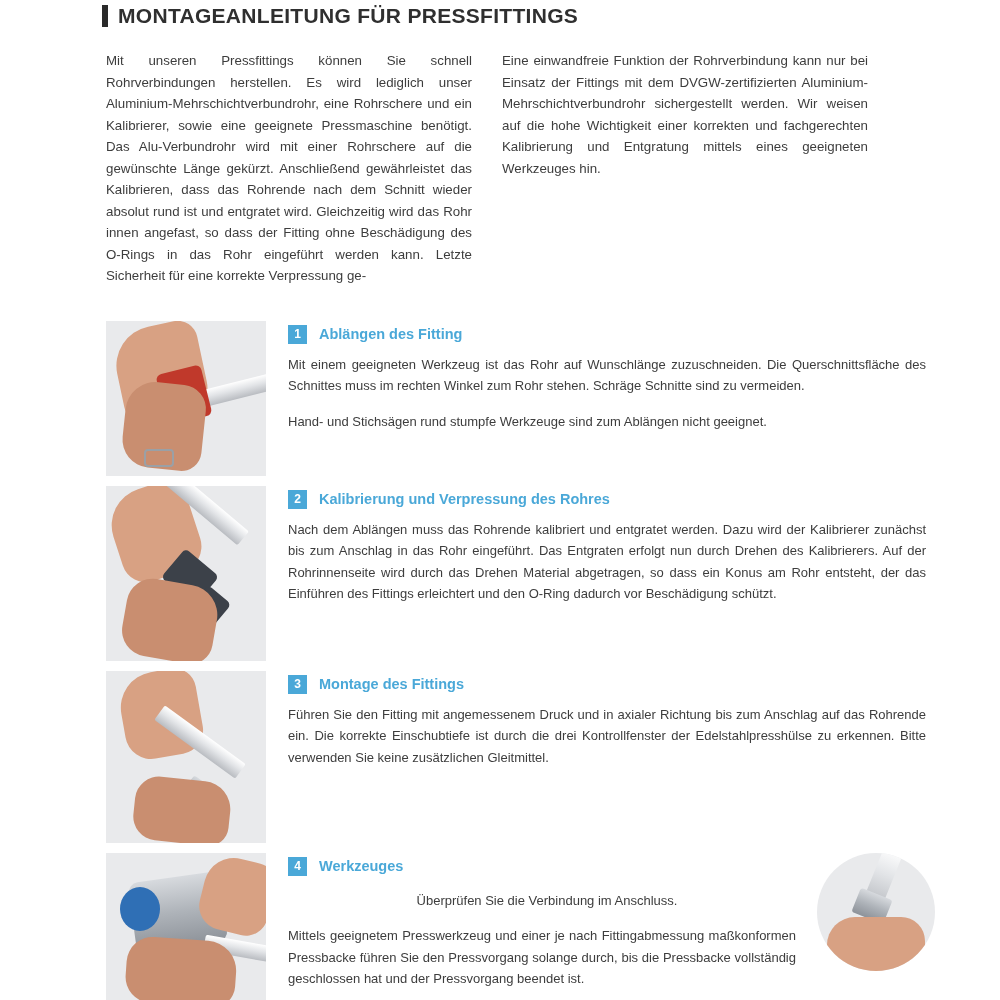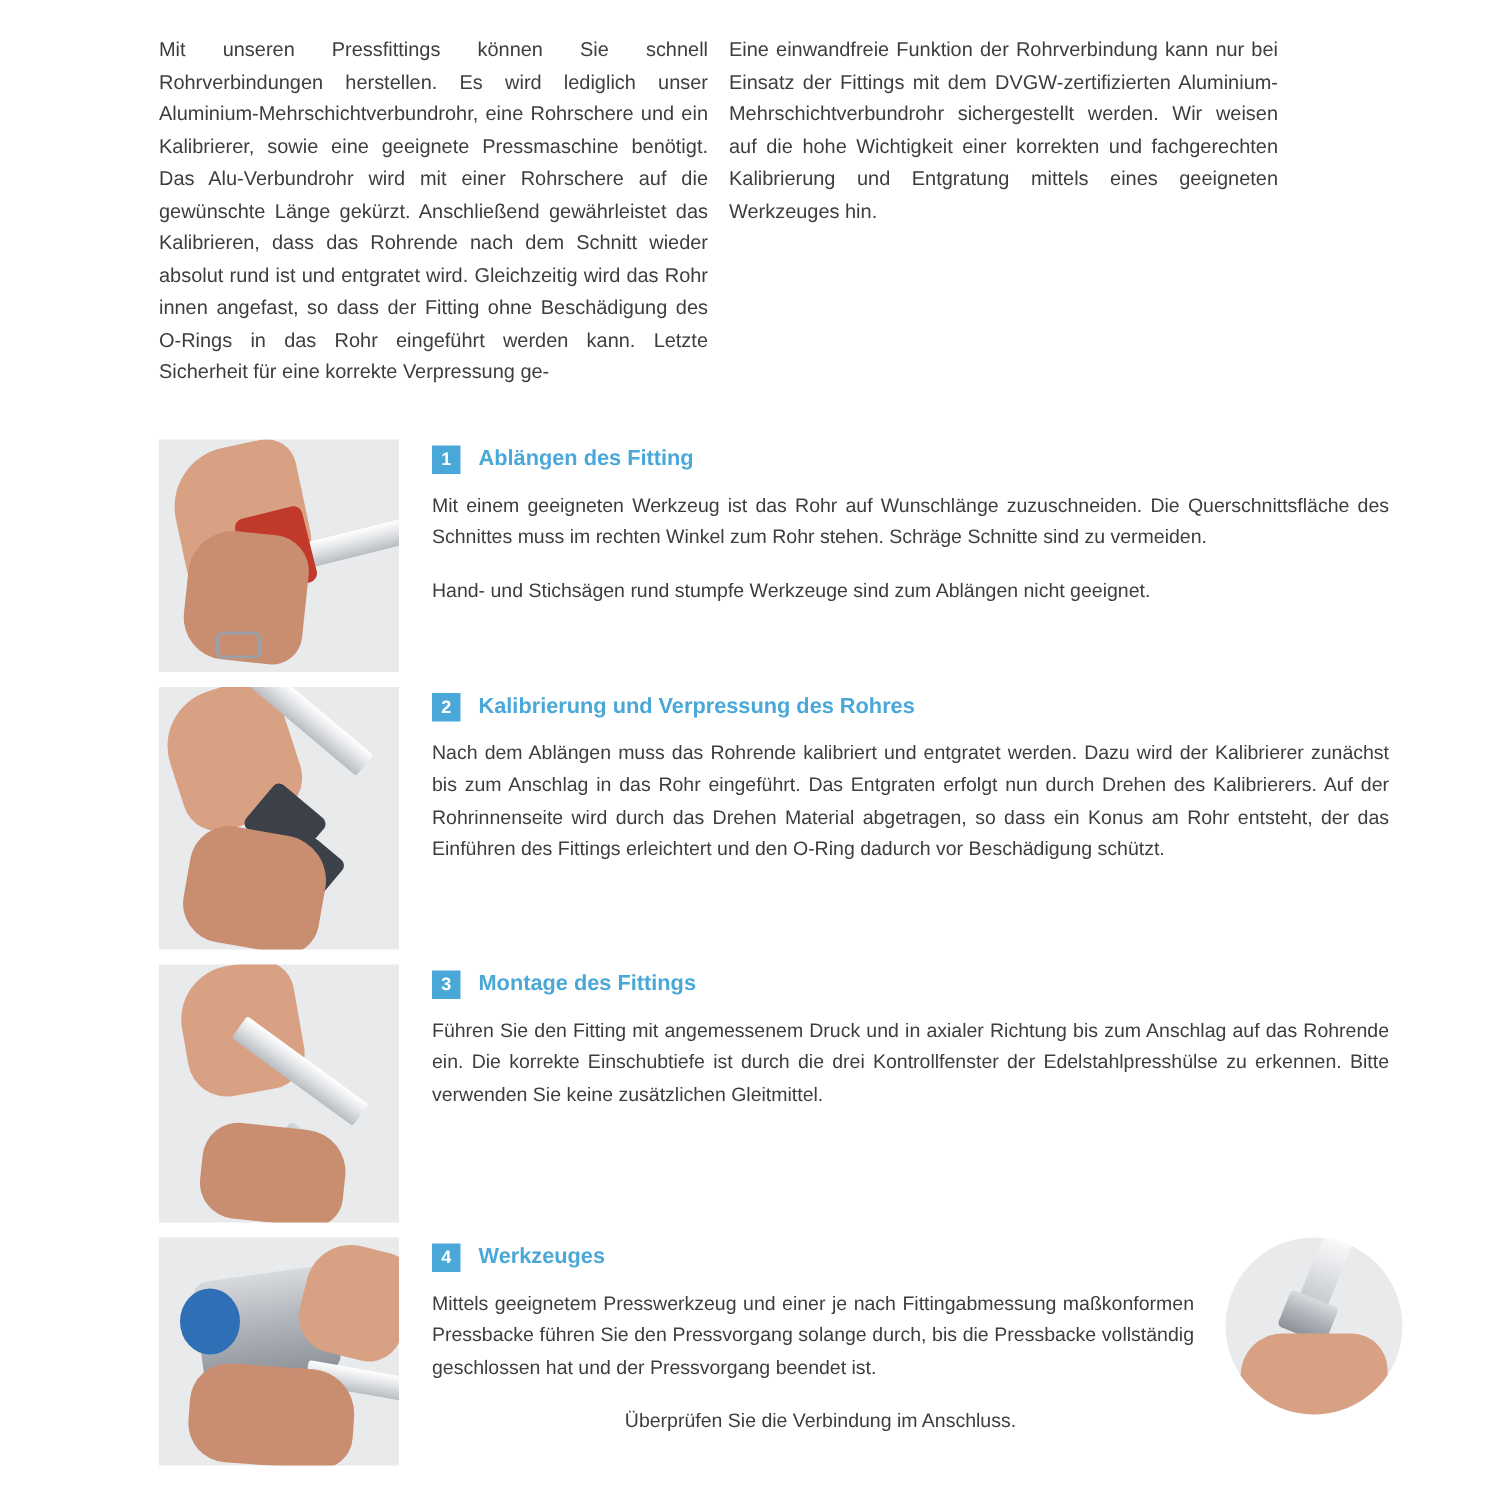--- a/index.html
+++ b/index.html
@@ -41,21 +41,21 @@
     font-weight: bold;
     letter-spacing: 0.3px;
     color: #2f2f2f;
     text-transform: uppercase;
     white-space: nowrap;
   }
 
   
   .intro {
     display: flex;
-    gap: 14px;
+    gap: 30px;
     margin-top: 22px;
     margin-left: 42px;
     margin-right: 8px;
   }
   .intro-col {
     width: 366px;
     font-size: 13.3px;
     line-height: 21.5px;
     text-align: justify;
     color: #3d3d3d;
@@ -193,20 +193,24 @@
     text-align: center;
     padding-right: 130px;
     margin-top: 14px;
   }
 </style>
 </head>
 <body>
 
 <div class="page">
 
+  <div class="header">
+    <div class="header-bar"></div>
+    <div class="header-title">Montageanleitung für Pressfittings</div>
+  </div>
 
   <div class="intro">
     <div class="intro-col">
       <p>Mit unseren Pressfittings können Sie schnell Rohrverbindungen herstellen. Es wird lediglich unser Aluminium-Mehrschichtverbundrohr, eine Rohrschere und ein Kalibrierer, sowie eine geeignete Pressmaschine benötigt. Das Alu-Verbundrohr wird mit einer Rohrschere auf die gewünschte Länge gekürzt. Anschließend gewährleistet das Kalibrieren, dass das Rohrende nach dem Schnitt wieder absolut rund ist und entgratet wird. Gleichzeitig wird das Rohr innen angefast, so dass der Fitting ohne Beschädigung des O-Rings in das Rohr eingeführt werden kann. Letzte Sicherheit für eine korrekte Verpressung ge-</p>
     </div>
     <div class="intro-col">
       <p class="note-body">Eine einwandfreie Funktion der Rohrverbindung kann nur bei Einsatz der Fittings mit dem DVGW-zertifizierten Aluminium-Mehrschichtverbundrohr sichergestellt werden. Wir weisen auf die hohe Wichtigkeit einer korrekten und fachgerechten Kalibrierung und Entgratung mittels eines geeigneten Werkzeuges hin.</p>
     </div>
   </div>
 
@@ -275,19 +279,19 @@
       <div class="step-body">
         <div class="round-photo">
           <div class="ph pipe rp-pipe"></div>
           <div class="ph metal rp-fit"></div>
           <div class="ph skin rp-hand"></div>
         </div>
         <div class="step-head">
           <div class="step-num">4</div>
           <div class="step-title">Werkzeuges</div>
         </div>
+        <p class="step-text closing">Überprüfen Sie die Verbindung im Anschluss.</p>
         <p class="step-text">Mittels geeignetem Presswerkzeug und einer je nach Fittingabmessung maßkonformen Pressbacke führen Sie den Pressvorgang solange durch, bis die Pressbacke vollständig geschlossen hat und der Pressvorgang beendet ist.</p>
-        <p class="step-text closing">Überprüfen Sie die Verbindung im Anschluss.</p>
       </div>
     </div>
 
   </div>
 </div>
 
 </body></html>

